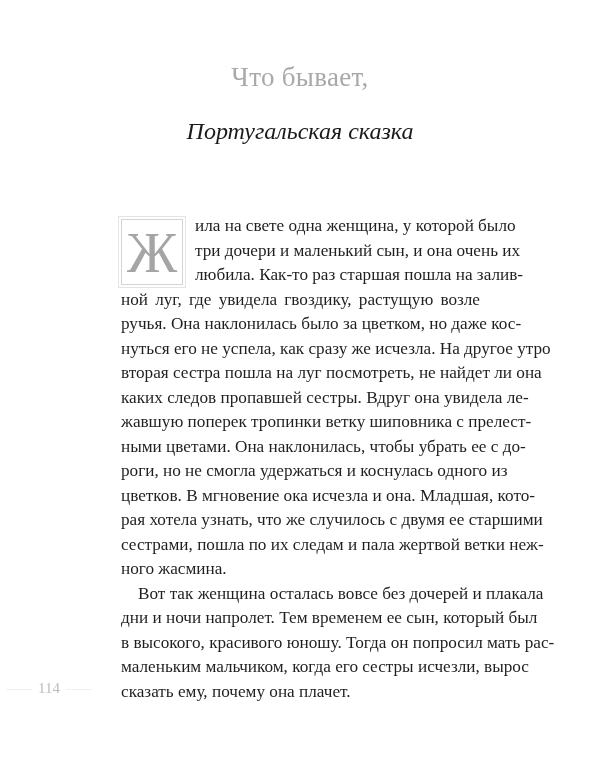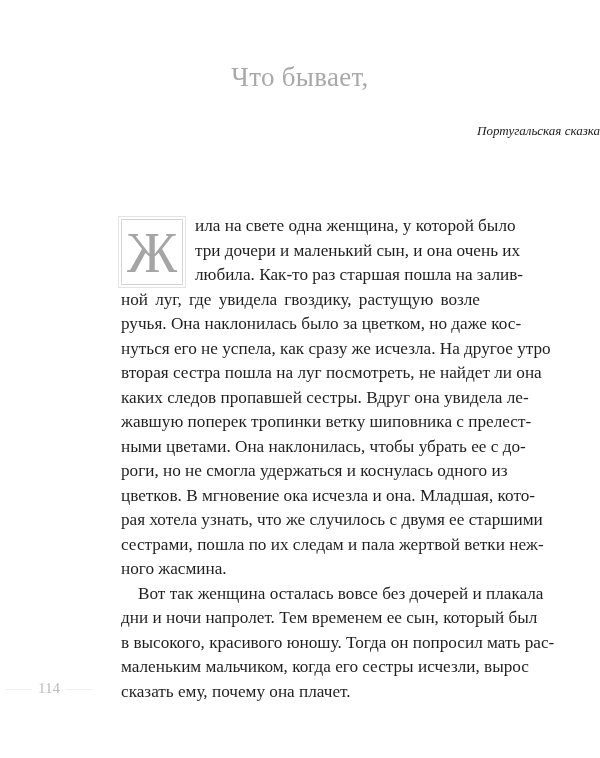--- a/index.html
+++ b/index.html
@@ -31,24 +31,24 @@
       font-size: 27px;
       line-height: 31px;
       color: #a9a9a9;
       letter-spacing: 0.3px;
     }
     .subtitle {
       position: absolute;
       left: 0;
       width: 600px;
       top: 120px;
-      text-align: right;
+      text-align: center;
       font-family: "Liberation Serif", "DejaVu Serif", serif;
       font-style: italic;
-      font-size: 13px;
+      font-size: 24px;
       line-height: 22px;
       color: #1a1a1a;
     }
     .body {
       position: absolute;
       left: 121px;
       top: 214px;
       width: 359px;
       font-family: "Liberation Serif", "DejaVu Serif", serif;
       font-size: 17.2px;

